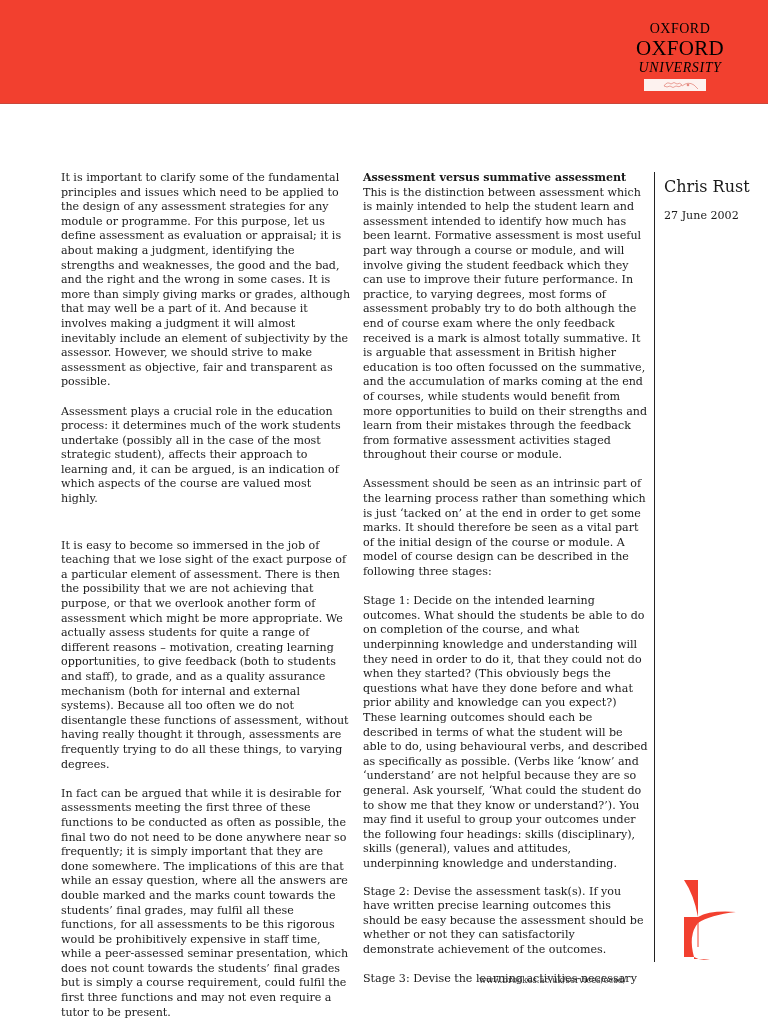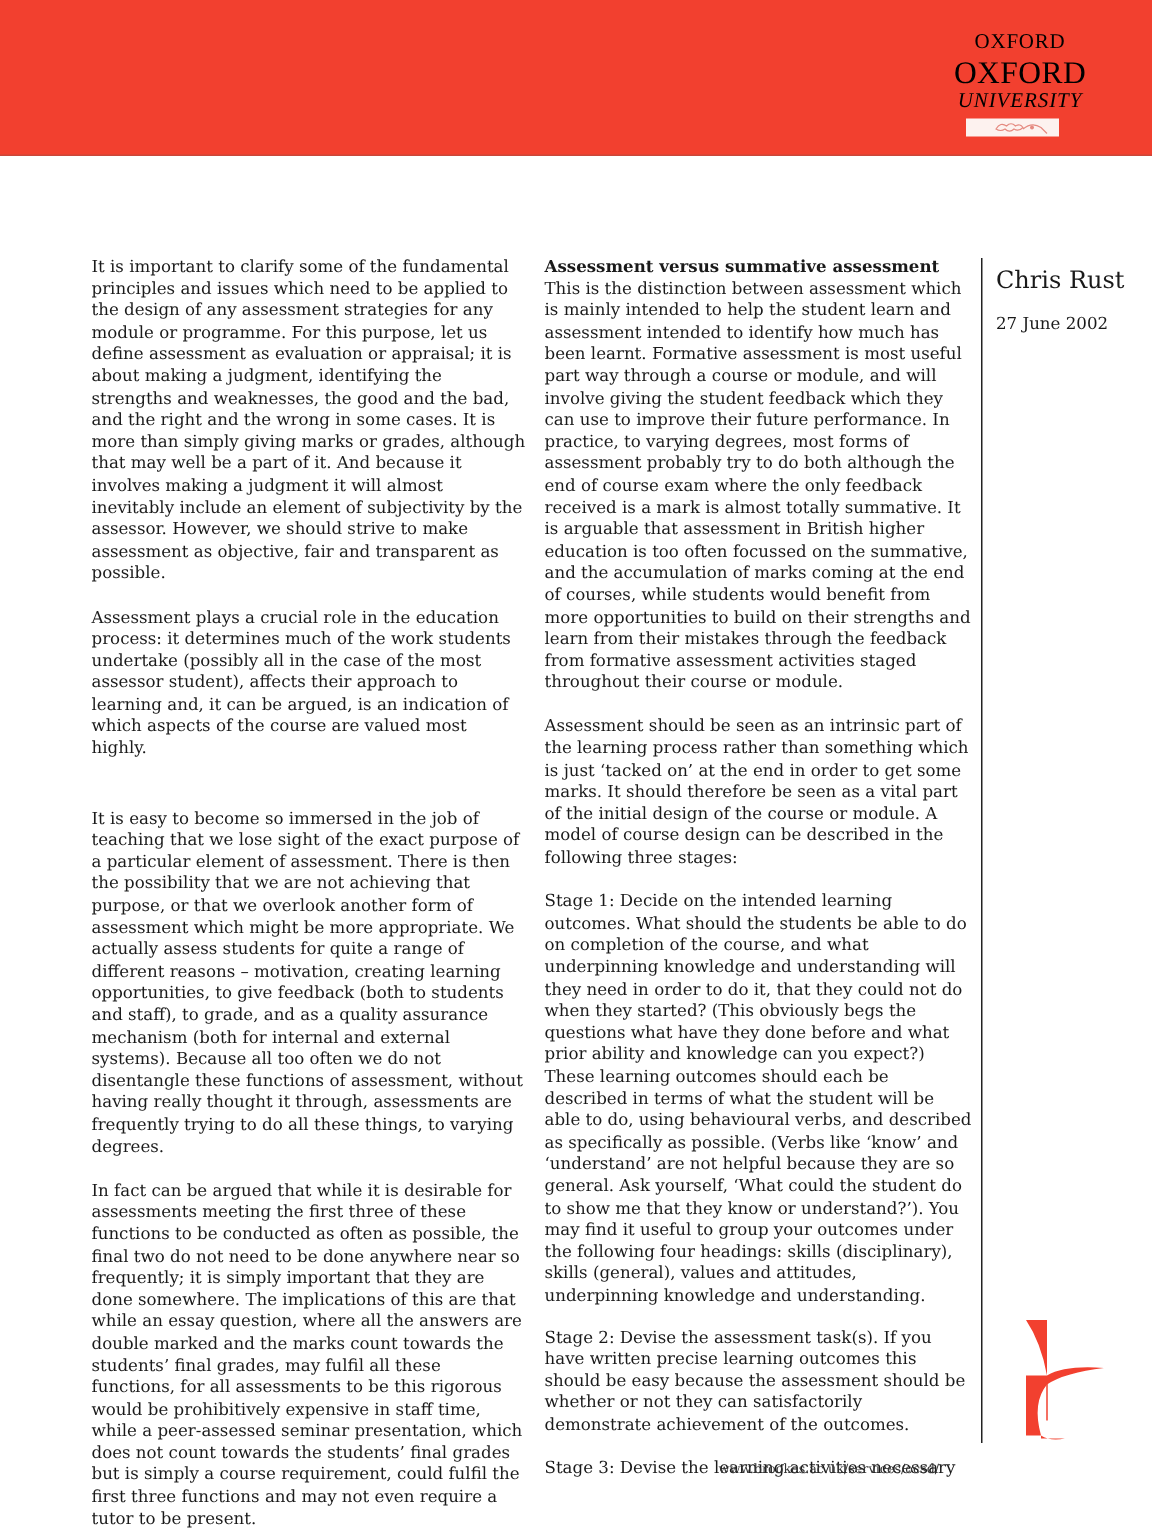--- a/index.html
+++ b/index.html
@@ -143,21 +143,21 @@
     <svg width="62" height="12" viewBox="0 0 62 12">
       <path d="M20 7 q3 -5 7 -2 q3 -3 6 0 q3 -2 5 1 q-3 3 -6 1 q-3 3 -6 0 q-3 2 -6 0 z" fill="none" stroke="#e58a80" stroke-width="0.8"></path>
       <path d="M38 7 q6 -5 12 -1 q2 2 4 4" fill="none" stroke="#e58a80" stroke-width="0.8"></path>
       <circle cx="44" cy="6" r="1.3" fill="#e58a80"></circle>
     </svg>
   </div>
 </div>
 
 <div class="col col-left">
   <p>It is important to clarify some of the fundamental principles and issues which need to be applied to the design of any assessment strategies for any module or programme.  For this purpose, let us define assessment as evaluation or appraisal; it is about making a judgment, identifying the strengths and weaknesses, the good and the bad, and the right and the wrong in some cases.  It  is more than simply giving marks or grades, although that may well be a part of it.  And because it involves making a judgment it will almost inevitably include an element of subjectivity by the assessor. However, we should strive to make assessment as objective, fair and transparent as possible.</p>
-  <p style="margin-top:14.6px">Assessment plays a crucial role in the education process: it determines much of the work students undertake (possibly all in the case of the most assessor student), affects their approach to learning and, it can be argued, is an indication of which aspects of the course are valued most highly.</p>
+  <p style="margin-top:14.6px">Assessment plays a crucial role in the education process: it determines much of the work students undertake (possibly all in the case of the most strategic student), affects their approach to learning and, it can be argued, is an indication of which aspects of the course are valued most highly.</p>
   <p style="margin-top:32px">It is easy to become so immersed in the job of teaching that we lose sight of the exact purpose of a particular element of assessment.  There is then the possibility that we are not achieving that purpose, or that we overlook another form of assessment which might be more appropriate.  We actually assess students for quite a range of different reasons – motivation, creating learning opportunities, to give feedback (both to students and staff), to grade, and as a quality assurance mechanism (both for internal and external systems).  Because all too often we do not disentangle these functions of assessment, without having really thought it through, assessments are frequently trying to do all these things, to varying degrees.</p>
   <p style="margin-top:14.6px">In fact can be argued that while it is desirable for assessments meeting the first three of these functions to be conducted as often as possible, the final two do not need to be done anywhere near so frequently; it is simply important that they are done somewhere.  The implications of this are that while an essay question, where all the answers are double marked and the marks count towards the students’ final grades, may fulfil all these functions, for all assessments to be this rigorous would be prohibitively expensive in staff time, while a peer-assessed seminar presentation, which does not count towards the students’ final grades but is simply a course requirement, could fulfil the first three functions and may not even require a tutor to be present.</p>
 </div>
 
 <div class="col col-mid">
   <p>
     <span class="heading">Assessment versus summative assessment</span>
     <span>This is the distinction between assessment which is mainly intended to help the student learn and assessment intended to identify how much has been learnt.  Formative assessment is most useful part way through a course or module, and will involve giving the student feedback which they can use to improve their future performance.  In practice, to varying degrees, most forms of assessment probably try to do both although the end of course exam where the only feedback received is a mark is almost totally summative.  It is arguable that assessment in British higher education is too often focussed on the summative, and the accumulation of marks coming at the end of courses, while students would benefit from more opportunities to build on their strengths and learn from their mistakes through the feedback from formative assessment activities staged throughout their course or module.</span>
   </p>
   <p style="margin-top:14.6px">

